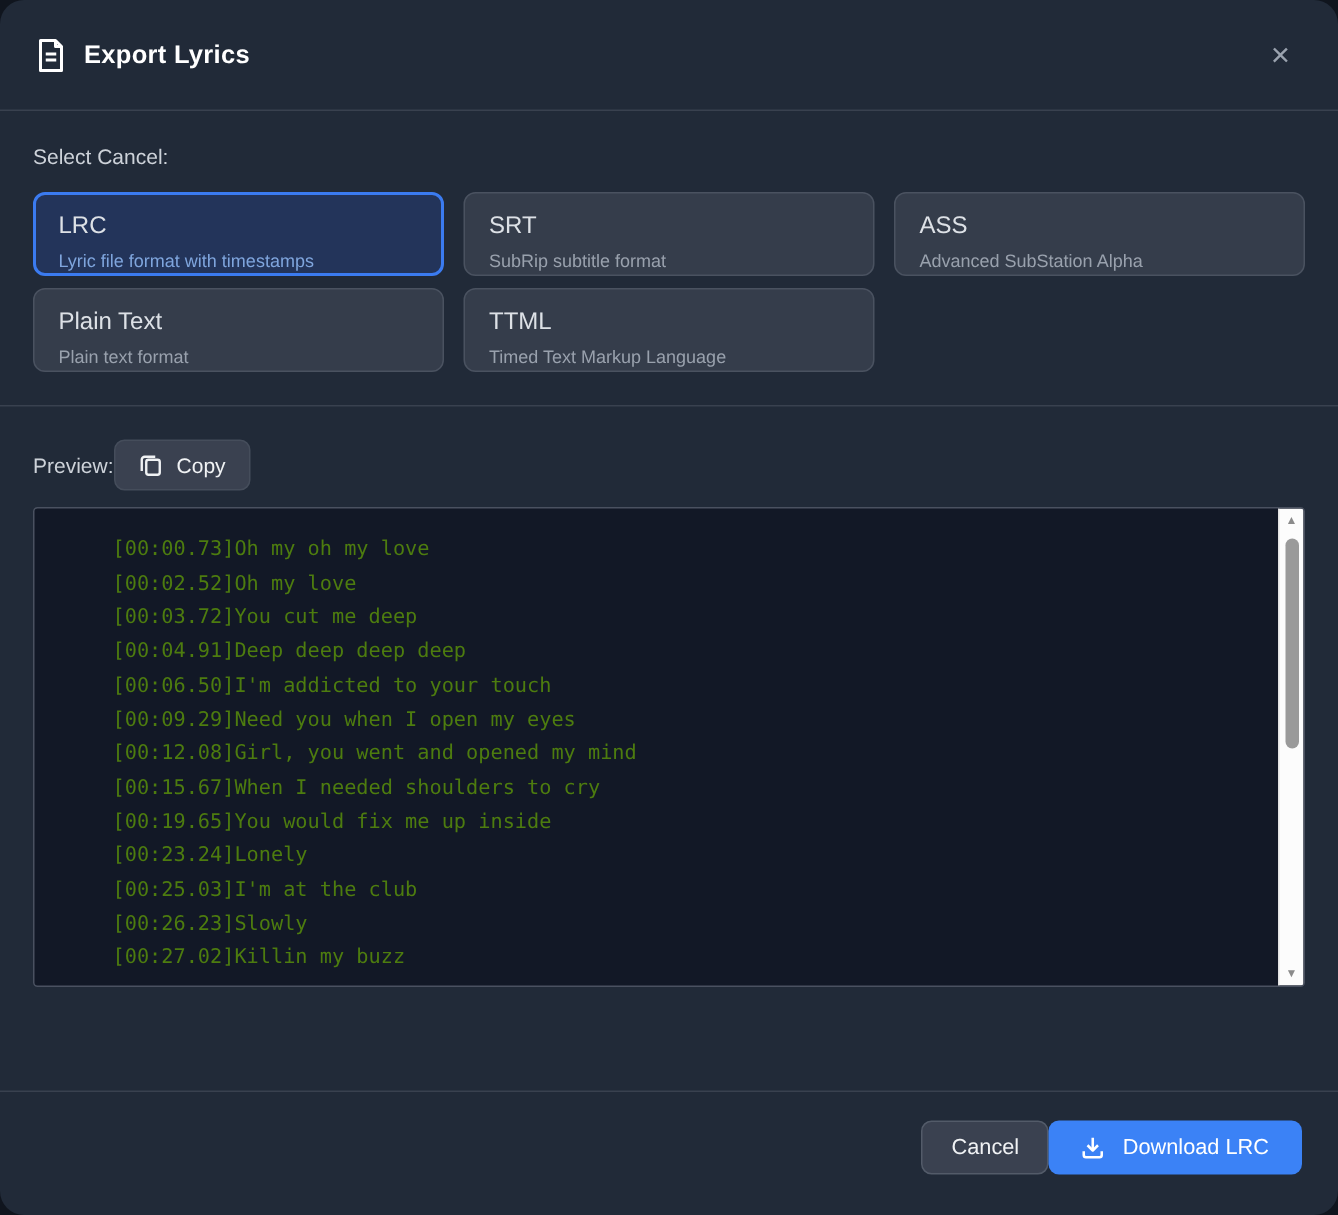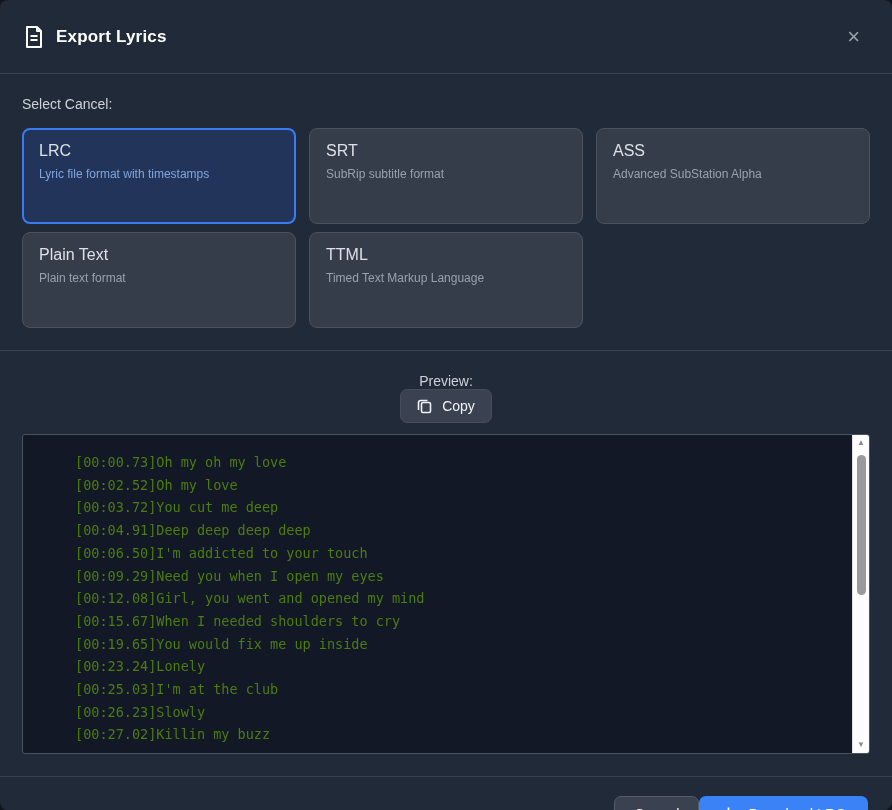--- a/index.html
+++ b/index.html
@@ -1,48 +1,48 @@
 <!DOCTYPE html>
 <html><head>
 <meta charset="utf-8">
 <style>
   * { box-sizing: border-box; margin: 0; padding: 0; }
   html,body { width: 892px; height: 810px; background: #10151e; font-family: "Liberation Sans", sans-serif; }
   .dialog {
     width: 892px; height: 810px; background: #212a38;
-    border-radius: 8px; overflow: hidden; display: flex; flex-direction: column;
+    border-radius: 16px; overflow: hidden; display: flex; flex-direction: column;
   }
   
   .dlg-header {
     height: 74px; flex: 0 0 74px; display: flex; align-items: center;
     padding: 0 24px; border-bottom: 1px solid #39414f;
   }
   .doc-icon { display: inline-flex; margin-right: 12px; }
   .dlg-title { color: #ffffff; font-size: 17px; font-weight: bold; letter-spacing: .2px; }
   .close-btn {
     margin-left: auto; background: none; border: none; color: #9aa2ae;
     font-size: 22px; line-height: 1; cursor: pointer; padding: 4px 8px;
   }
   
   .format-section { padding: 22px; border-bottom: 1px solid #39414f; }
   .section-label { color: #cdd2d9; font-size: 14px; margin-bottom: 16px; }
   .format-grid { display: grid; grid-template-columns: repeat(3, 1fr); gap: 8px 13px; }
   .format-card {
     background: #353d4b; border: 1px solid #4a5260; border-radius: 8px;
-    padding: 13px 16px; height: 96px; cursor: pointer; text-align: left;
+    padding: 13px 16px; height: 56px; cursor: pointer; text-align: left;
   }
   .format-card .fmt-name { color: #dde1e6; font-size: 16px; display: block; }
   .format-card .fmt-desc { color: #99a1ad; font-size: 12px; display: block; margin-top: 7px; }
   .format-card.selected {
     background: #23345a; border: 2px solid #3b7bf0; padding: 12px 15px;
   }
   .format-card.selected .fmt-desc { color: #7fa5dd; }
   
   .preview-section { padding: 22px; flex: 1 1 auto; }
-  .preview-head { display: flex; align-items: center; justify-content: center; margin-bottom: 11px; flex-direction: column; }
+  .preview-head { display: flex; align-items: center; justify-content: flex-start; margin-bottom: 11px; }
   .copy-btn {
     display: inline-flex; align-items: center; gap: 10px;
     background: #3a4150; border: 1px solid #454d5b; color: #f0f2f4;
     border-radius: 7px; padding: 8px 16px; font-size: 14px; cursor: pointer;
   }
   .preview-box {
     position: relative; height: 320px; background: #121826;
     border: 1px solid #4a5160; border-radius: 3px; overflow: hidden;
   }
   .lyrics {

